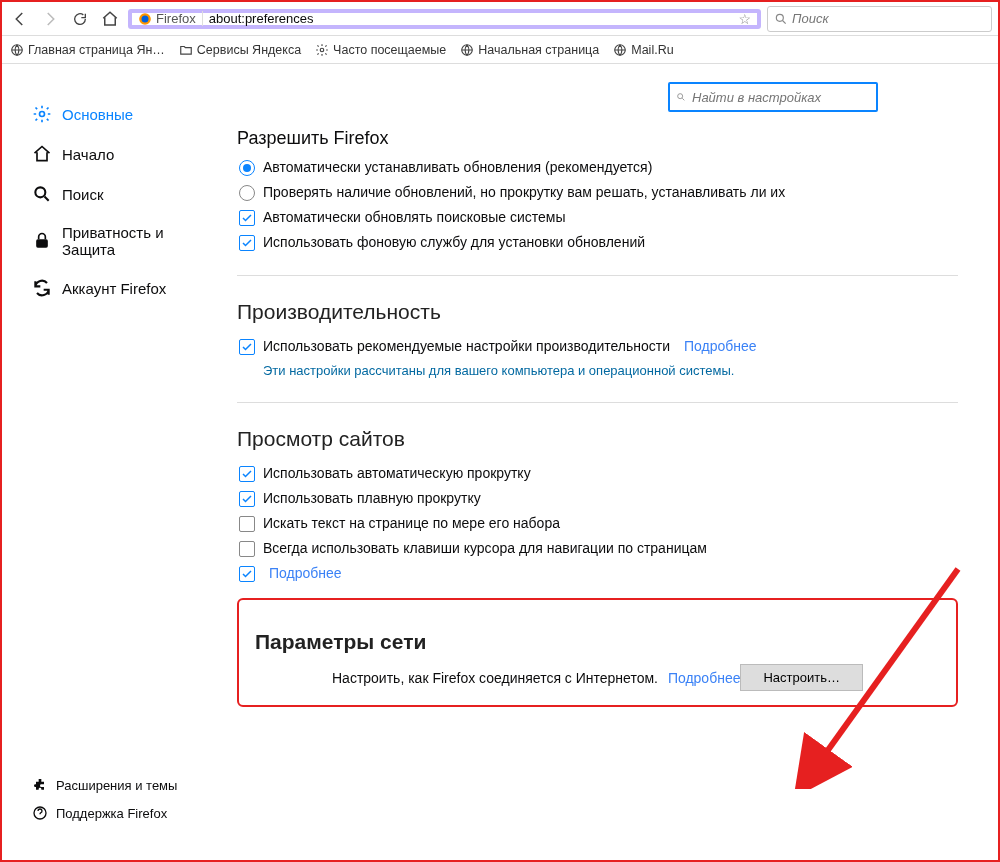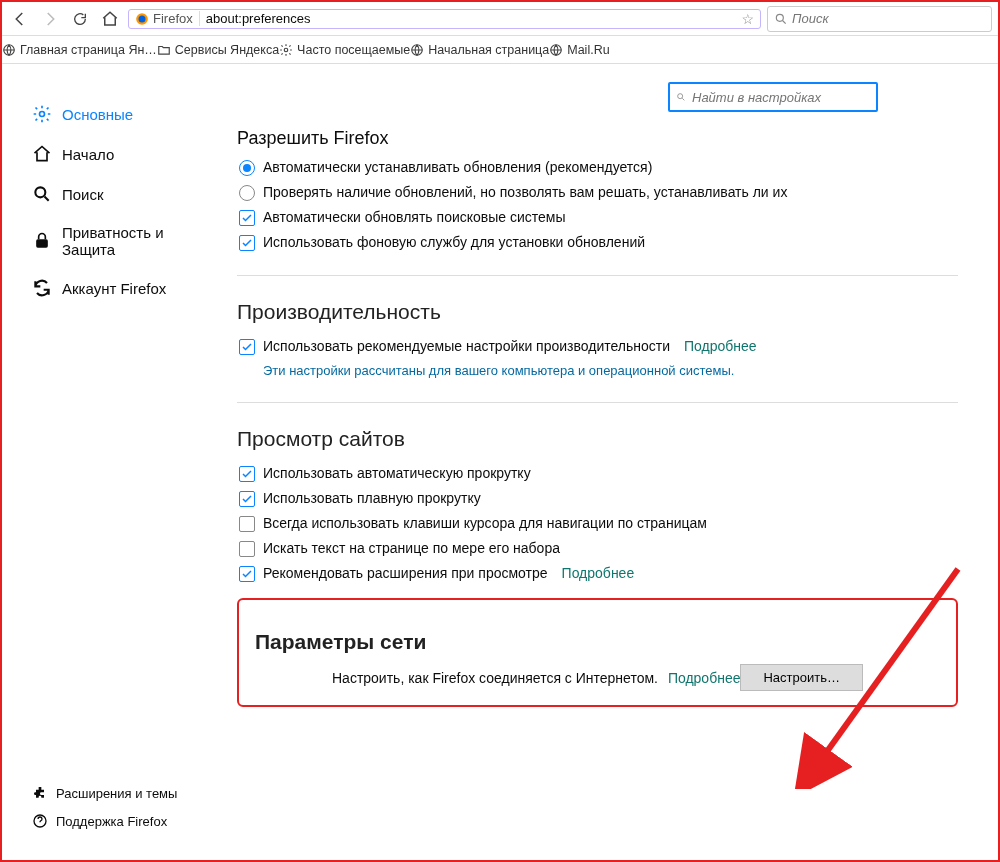--- a/index.html
+++ b/index.html
@@ -3,36 +3,36 @@
 <meta charset="utf-8">
 <style>
 * { box-sizing: border-box; margin: 0; padding: 0; }
 body { font-family: "Segoe UI", Arial, sans-serif; font-size: 14px; color: #0c0c0d; background: #fff; width: 1000px; height: 862px; position: relative; }
 .outer { border: 2px solid #e62020; width: 1000px; height: 862px; position: relative; overflow: hidden; }
 
 
 .toolbar { display: flex; align-items: center; gap: 6px; padding: 4px 6px; border-bottom: 1px solid #ddd; height: 34px; }
 .nav-btn { width: 24px; height: 24px; display: flex; align-items: center; justify-content: center; color: #555; cursor: pointer; }
 .nav-btn.disabled { color: #bbb; }
-.url-wrap { flex: 1; display: flex; align-items: center; border: 1px solid #c4b5fd; border-radius: 3px; height: 20px; padding: 0 6px; justify-content: space-between; }
+.url-wrap { flex: 1; display: flex; align-items: center; border: 4px solid #c4b5fd; border-radius: 3px; height: 20px; padding: 0 6px; justify-content: space-between; }
 .url-badge { font-size: 13px; color: #555; display: flex; align-items: center; gap: 4px; border-right: 1px solid #ddd; padding-right: 6px; margin-right: 6px; }
 .ff-logo { width: 14px; height: 14px; }
 .url-text { flex: 1; font-size: 13px; }
 .star { color: #888; }
 .search-wrap { width: 225px; display: flex; align-items: center; border: 1px solid #ccc; border-radius: 3px; height: 26px; padding: 0 6px; gap: 4px; }
 .search-input { border: none; outline: none; font-size: 13px; flex: 1; font-style: italic; color: #888; }
 
 
-.bookmarks { display: flex; align-items: center; padding: 4px 0; border-bottom: 1px solid #ddd; height: 28px; font-size: 12.5px; color: #333; }
+.bookmarks { display: flex; align-items: center; gap: 14px; padding: 4px 8px; border-bottom: 1px solid #ddd; height: 28px; font-size: 12.5px; color: #333; }
 .bm { display: flex; align-items: center; gap: 4px; cursor: pointer; }
 .bm svg { width: 14px; height: 14px; }
 
 
 .content { display: flex; position: relative; height: calc(100% - 62px); }
-.sidebar { width: 215px; padding: 30px 0 0 30px; display: flex; flex-direction: column; justify-content: space-between; }
+.sidebar { width: 215px; padding: 30px 0 8px 30px; display: flex; flex-direction: column; justify-content: space-between; }
 .side-item { display: flex; align-items: center; gap: 10px; padding: 10px 0; font-size: 15px; cursor: pointer; }
 .side-item.active { color: #0a84ff; }
 .side-item svg { width: 20px; height: 20px; flex-shrink: 0; }
 .side-bottom { margin-top: auto; padding-bottom: 25px; }
 .side-bottom .side-sm { display: flex; align-items: center; gap: 8px; padding: 6px 0; font-size: 13px; cursor: pointer; }
 
 .main { flex: 1; padding: 0 40px 30px 20px; overflow: hidden; position: relative; }
 .find-box { position: absolute; top: 18px; right: 120px; width: 210px; border: 2px solid #0a84ff; border-radius: 2px; height: 30px; display: flex; align-items: center; padding: 0 6px; gap: 6px; }
 .find-input { border: none; outline: none; flex: 1; font-style: italic; color: #888; font-size: 13px; }
 
@@ -42,21 +42,21 @@
 .radio-row, .check-row { display: flex; align-items: flex-start; gap: 8px; margin: 8px 0 8px 2px; font-size: 14px; }
 .radio, .check { width: 16px; height: 16px; flex-shrink: 0; margin-top: 1px; }
 .radio { border: 1px solid #888; border-radius: 50%; display: flex; align-items: center; justify-content: center; }
 .radio.on { border-color: #0a84ff; }
 .radio.on::after { content: ''; width: 8px; height: 8px; background: #0a84ff; border-radius: 50%; }
 .check { border: 1px solid #888; border-radius: 2px; display: flex; align-items: center; justify-content: center; }
 .check.on { border-color: #0a84ff; }
 .check.on svg { width: 12px; height: 12px; }
 .desc { color: #0369a1; font-size: 13px; margin: 6px 0 0 26px; }
 .hr { border: none; border-top: 1px solid #ddd; margin: 24px 0; }
-.link { color: #0f766e; cursor: pointer; margin-left: 6px; }
+.link { color: #3b82f6; cursor: pointer; margin-left: 6px; }
 
 .net-box { border: 2px solid #e62020; border-radius: 6px; padding: 14px 16px; margin-top: 16px; }
 .net-row { display: flex; align-items: center; justify-content: center; }
 .net-btn { background: #ddd; border: 1px solid #bbb; padding: 5px 22px; font-size: 13px; cursor: pointer; }
 
 .arrow { position: absolute; right: 30px; top: 495px; pointer-events: none; }
 </style>
 </head>
 <body>
 
@@ -201,21 +201,21 @@
       <input class="find-input" placeholder="Найти в настройках" style="">
     </div>
 
     <div class="section-title">Разрешить Firefox</div>
     <div class="radio-row">
           <span class="radio on"></span>
           <span>Автоматически устанавливать обновления (рекомендуется)</span>
         </div>
     <div class="radio-row">
           <span class="radio"></span>
-          <span>Проверять наличие обновлений, но позволять вам решать, устанавливать ли их</span>
+          <span>Проверять наличие обновлений, но прокрутку вам решать, устанавливать ли их</span>
         </div>
     <div class="check-row">
           <span class="check on">
             <svg viewBox="0 0 24 24" fill="none" stroke="#0a84ff" stroke-width="3">
               <path d="M4 12l5 5L20 6"></path>
             </svg>
           </span>
           <span>Автоматически обновлять поисковые системы</span>
         </div>
     <div class="check-row">
@@ -255,33 +255,32 @@
     <div class="check-row">
           <span class="check on">
             <svg viewBox="0 0 24 24" fill="none" stroke="#0a84ff" stroke-width="3">
               <path d="M4 12l5 5L20 6"></path>
             </svg>
           </span>
           <span>Использовать плавную прокрутку</span>
         </div>
     <div class="check-row">
           <span class="check"></span>
+          <span>Искать текст на странице по мере его набора</span>
+        </div>
+    <div class="check-row">
+          <span class="check"></span>
           <span>Всегда использовать клавиши курсора для навигации по страницам</span>
         </div>
     <div class="check-row">
-          <span class="check"></span>
-          <span>Искать текст на странице по мере его набора</span>
-        </div>
-    <div class="check-row">
-          <span class="check on">
-            <svg viewBox="0 0 24 24" fill="none" stroke="#0a84ff" stroke-width="3">
-              <path d="M4 12l5 5L20 6"></path>
-            </svg>
-          </span>
-          <span>Рекомендовать расширения при просмотре</span>
+          <span class="check on">
+            <svg viewBox="0 0 24 24" fill="none" stroke="#0a84ff" stroke-width="3">
+              <path d="M4 12l5 5L20 6"></path>
+            </svg>
+          </span>
           <span class="link">Подробнее</span>
         </div>
 
     <div class="net-box">
       <div class="section-head" style="margin:16px 0 10px;font-weight:bold;">Параметры сети</div>
       <div class="net-row">
         <div><span>Настроить, как Firefox соединяется с Интернетом.</span> <span class="link">Подробнее</span></div>
         <button class="net-btn">Настроить…</button>
       </div>
     </div>

